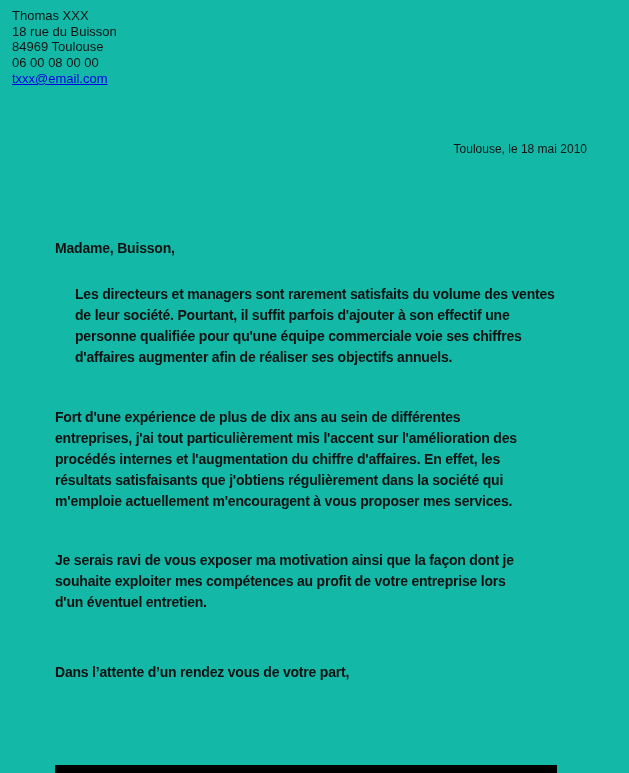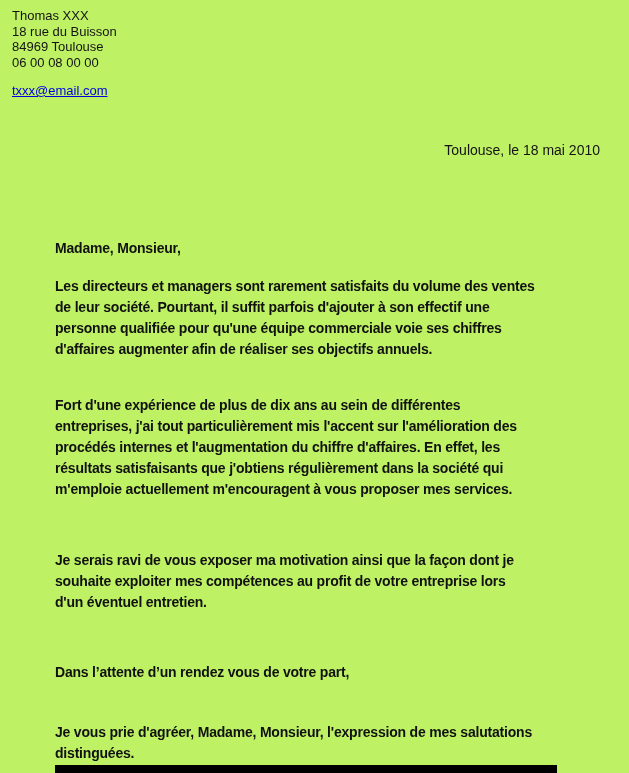--- a/index.html
+++ b/index.html
@@ -1,63 +1,63 @@
 <!DOCTYPE html>
 <html><head>
 <meta charset="utf-8">
 <style>
   * { margin: 0; padding: 0; box-sizing: border-box; }
   html, body { background: #ffffff; }
   .page {
     position: relative;
     width: 629px;
     height: 773px;
-    background: #bef264;
+    background: #14b8a6;
     overflow: hidden;
     font-family: "Liberation Sans", sans-serif;
     color: #141414;
     text-decoration: underline;
   }
   .sender-block {
     position: absolute;
     left: 12px;
     top: 8px;
     font-size: 13px;
     line-height: 15.5px;
     font-weight: 400;
     color: #141414;
   }
   .sender-block .email-link {
     color: #0000e0;
     text-decoration: underline;
     cursor: pointer;
     display: inline-block;
-    margin-top: 13px;
+    margin-top: 1px;
   }
   .dateline {
     position: absolute;
     top: 142px;
-    right: 29px;
-    font-size: 14px;
+    right: 42px;
+    font-size: 12px;
     font-weight: 400;
     color: #141414;
   }
   .body-text {
     position: absolute;
     left: 55px;
     font-size: 14px;
     font-weight: 700;
     letter-spacing: -0.2px;
     line-height: 21px;
     color: #111111;
     white-space: pre;
   }
   .salutation { top: 238px; }
-  .para-1 { top: 276px; }
-  .para-2 { top: 395px; }
+  .para-1 { top: 284px; margin-left: 20px; }
+  .para-2 { top: 407px; }
   .para-3 { top: 550px; }
   .para-4 { top: 662px; }
   .para-5 { top: 722px; }
   .bottom-bar {
     position: absolute;
     left: 55px;
     top: 765px;
     width: 502px;
     height: 8px;
     background: #000000;
@@ -71,37 +71,35 @@
   <div class="sender-block">
     <div>Thomas XXX</div>
     <div>18 rue du Buisson</div>
     <div>84969 Toulouse</div>
     <div>06 00 08 00 00</div>
     <div><a class="email-link">txxx@email.com</a></div>
   </div>
 
   <div class="dateline">Toulouse, le 18 mai 2010</div>
 
-  <div class="body-text salutation">Madame, Monsieur,</div>
+  <div class="body-text salutation">Madame, Buisson,</div>
 
   <div class="body-text para-1">Les directeurs et managers sont rarement satisfaits du volume des ventes
 de leur société. Pourtant, il suffit parfois d'ajouter à son effectif une
 personne qualifiée pour qu'une équipe commerciale voie ses chiffres
 d'affaires augmenter afin de réaliser ses objectifs annuels.</div>
 
   <div class="body-text para-2">Fort d'une expérience de plus de dix ans au sein de différentes
 entreprises, j'ai tout particulièrement mis l'accent sur l'amélioration des
 procédés internes et l'augmentation du chiffre d'affaires. En effet, les
 résultats satisfaisants que j'obtiens régulièrement dans la société qui
 m'emploie actuellement m'encouragent à vous proposer mes services.</div>
 
   <div class="body-text para-4">Dans l’attente d’un rendez vous de votre part,</div>
 
   <div class="body-text para-3">Je serais ravi de vous exposer ma motivation ainsi que la façon dont je
 souhaite exploiter mes compétences au profit de votre entreprise lors
 d'un éventuel entretien.</div>
 
-  <div class="body-text para-5">Je vous prie d'agréer, Madame, Monsieur, l'expression de mes salutations
-distinguées.</div>
 
   <div class="bottom-bar"></div>
 
 </div>
 
 </body></html>

